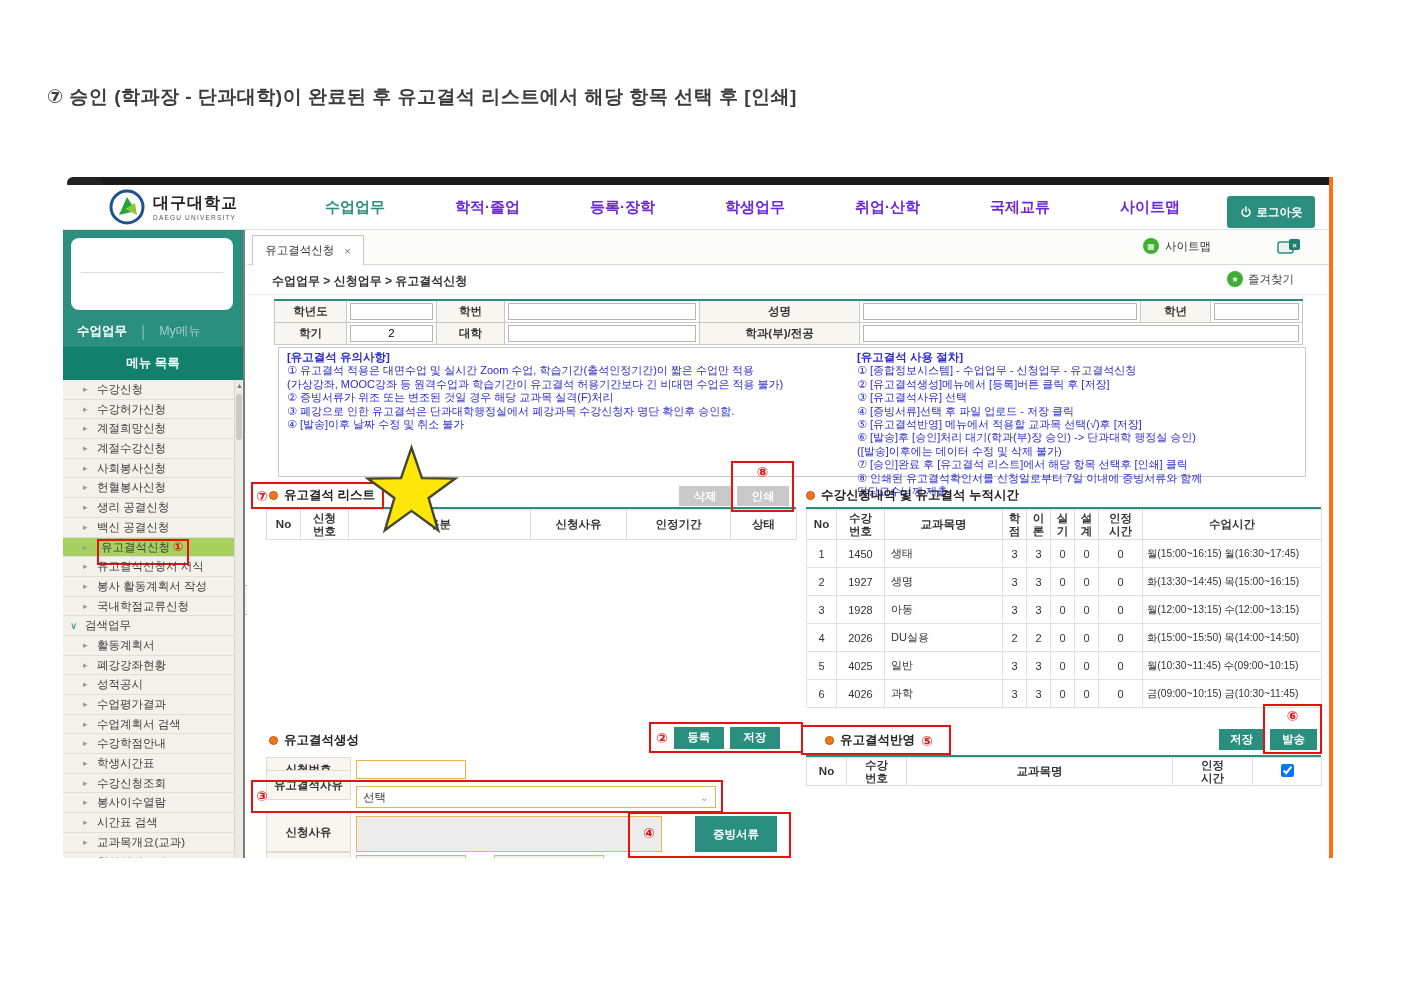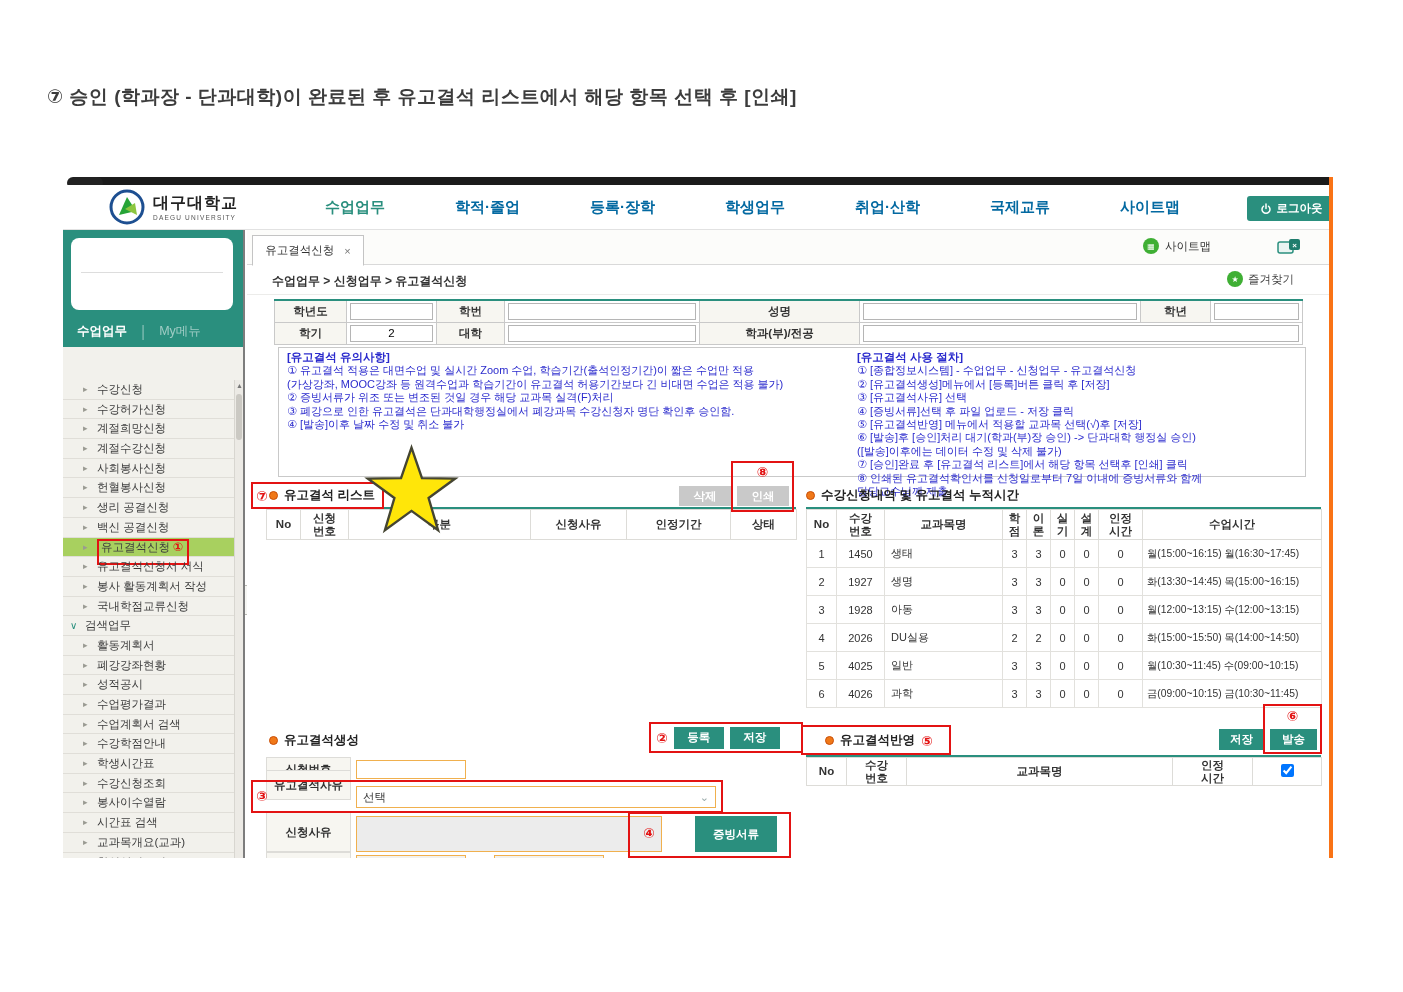--- a/index.html
+++ b/index.html
@@ -11,24 +11,24 @@
   .window { position:absolute; left:63px; top:177px; width:1270px; height:681px; background:#fff; overflow:hidden; border-right:4px solid #f97316;}
   .darkbar { position:absolute; left:10px; top:0; width:1258px; height:8px; background:#1b1b1b; }
   .darkblob { position:absolute; left:4px; top:0; width:36px; height:12px; background:#222; border-radius:7px; }
 
   
   .appheader { position:absolute; left:0; top:8px; width:100%; height:45px; background:#fff; border-bottom:1px solid #e2e2e2; }
   .logo { position:absolute; left:46px; top:4px; display:flex; align-items:center; gap:8px; }
   .logotext b { font-size:16px; color:#222; display:block; letter-spacing:1px;}
   .logotext span { font-size:6.5px; color:#555; letter-spacing:1.2px; display:block;}
   .nav { position:absolute; left:262px; top:0; width:855px; height:45px; display:flex; justify-content:space-between; align-items:center; }
-  .nav .nitem { font-size:15px; font-weight:bold; color:#0369a1; cursor:pointer; }
+  .nav .nitem { font-size:15px; font-weight:bold; color:#6d28d9; cursor:pointer; }
   .nav .nitem.on { color:#2a8f7e; }
-  .logoutbtn { position:absolute; left:1164px; top:11px; width:88px; height:25px; background:#2a8f7e; border-radius:3px; color:#fff;
-               font-size:11.5px; font-weight:bold; display:flex; align-items:center; justify-content:center; gap:5px;margin-left:20px; }
+  .logoutbtn { position:absolute; left:1164px; top:11px; width:88px; height:32px; background:#2a8f7e; border-radius:3px; color:#fff;
+               font-size:11.5px; font-weight:bold; display:flex; align-items:center; justify-content:center; gap:5px; }
 
   
   .sidebar { position:absolute; left:0; top:53px; width:182px; height:628px; background:#f2f1ec; border-right:2px solid #7d7d7d; }
   .sb-top { position:absolute; left:0; top:0; width:100%; height:117px; background:#2a8f7e; }
   .sb-white { position:absolute; left:8px; top:8px; width:162px; height:72px; background:#fff; border-radius:8px; }
   .sb-white .divline { position:absolute; left:10px; right:10px; top:34px; border-top:1px solid #ddd; }
   .sb-tabs { position:absolute; left:0; top:86px; width:100%; height:31px; display:flex; align-items:center; }
   .sb-tab-main { margin-left:14px; color:#fff; font-weight:bold; font-size:12.5px; }
   .sb-tab-sep { margin:0 14px; color:rgba(255,255,255,.4); }
   .sb-tab-my { color:rgba(255,255,255,.55); font-size:12.5px; }
@@ -164,20 +164,21 @@
     <div class="sb-top">
       <div class="sb-white">
           <div class="divline"></div>
         </div>
       <div class="sb-tabs">
         <span class="sb-tab-main">수업업무</span>
         <span class="sb-tab-sep">|</span>
         <span class="sb-tab-my">My메뉴</span>
       </div>
     </div>
+    <div class="sb-menuhead">메뉴 목록</div>
     <div class="sb-list">
       <div class="mi"><span class="arr">▸</span><span>수강신청</span></div>
       <div class="mi"><span class="arr">▸</span><span>수강허가신청</span></div>
       <div class="mi"><span class="arr">▸</span><span>계절희망신청</span></div>
       <div class="mi"><span class="arr">▸</span><span>계절수강신청</span></div>
       <div class="mi"><span class="arr">▸</span><span>사회봉사신청</span></div>
       <div class="mi"><span class="arr">▸</span><span>헌혈봉사신청</span></div>
       <div class="mi"><span class="arr">▸</span><span>생리 공결신청</span></div>
       <div class="mi"><span class="arr">▸</span><span>백신 공결신청</span></div>
       <div class="mi active"><span class="arr">▸</span><span class="redwrap"><span>유고결석신청</span><span class="badge1">①</span></span></div>

